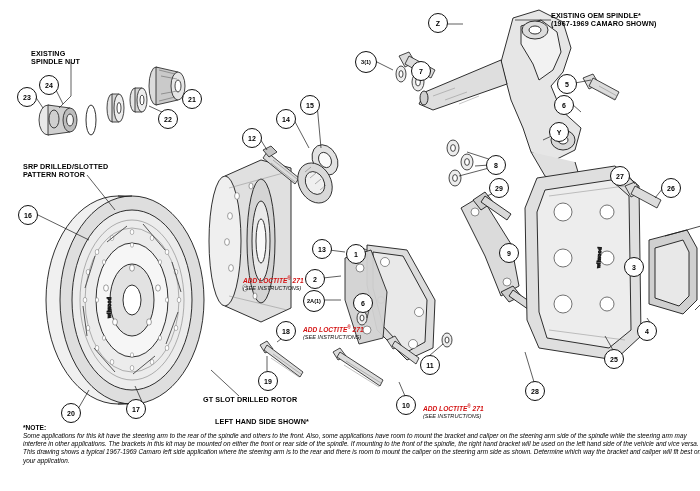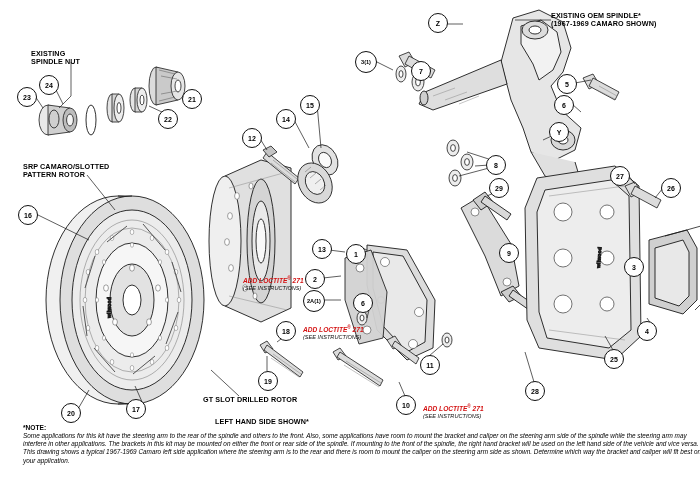--- a/index.html
+++ b/index.html
@@ -340,21 +340,21 @@
       <div class="callout" style="left: 539px; top: 95px; width: 18px; height: 18px;">6</div>
       <div class="callout" style="left: 413px; top: 13px; width: 18px; height: 18px;">Z</div>
       <div class="callout" style="left: 534px; top: 122px; width: 18px; height: 18px;">Y</div>
     </div>
 
   <div id="textlabels">
       <div class="txt lbl" style="left: 536px; top: 12px;">EXISTING OEM SPINDLE*
 (1967-1969 CAMARO SHOWN)</div>
       <div class="txt lbl" style="left: 16px; top: 50px;">EXISTING
 SPINDLE NUT</div>
-      <div class="txt lbl" style="left: 8px; top: 163px;">SRP CAMARO/SLOTTED
+      <div class="txt lbl" style="left: 8px; top: 163px;">SRP DRILLED/SLOTTED
 PATTERN ROTOR</div>
       <div class="txt lbl" style="left: 188px; top: 396px;">GT SLOT DRILLED ROTOR</div>
       <div class="txt lbl" style="left: 200px; top: 418px;">LEFT HAND SIDE SHOWN*</div>
     </div>
 
   <div id="loctites">
       <div class="txt" style="left: 228px; top: 276px;"><div class="loctite"><span>ADD LOCTITE</span><sup style="font-size: 4.6px;">®</sup><span> 271</span></div><div class="seeinst">(SEE INSTRUCTIONS)</div></div>
       <div class="txt" style="left: 288px; top: 325px;"><div class="loctite"><span>ADD LOCTITE</span><sup style="font-size: 4.6px;">®</sup><span> 271</span></div><div class="seeinst">(SEE INSTRUCTIONS)</div></div>
       <div class="txt" style="left: 408px; top: 404px;"><div class="loctite"><span>ADD LOCTITE</span><sup style="font-size: 4.6px;">®</sup><span> 271</span></div><div class="seeinst">(SEE INSTRUCTIONS)</div></div>
     </div>

